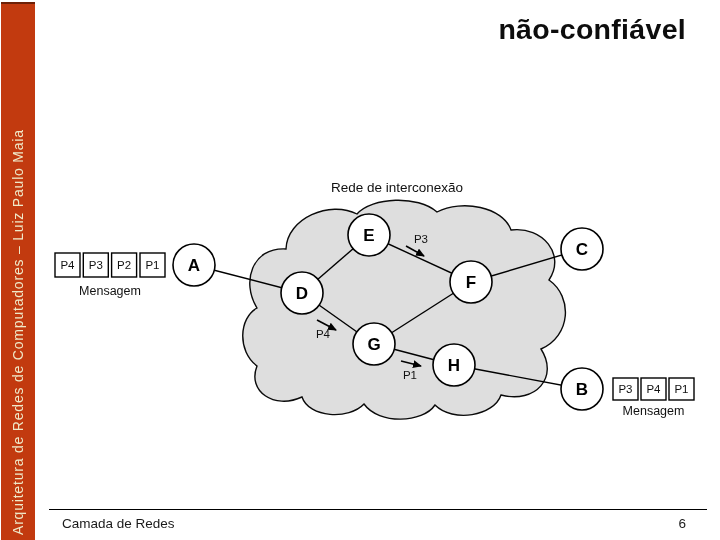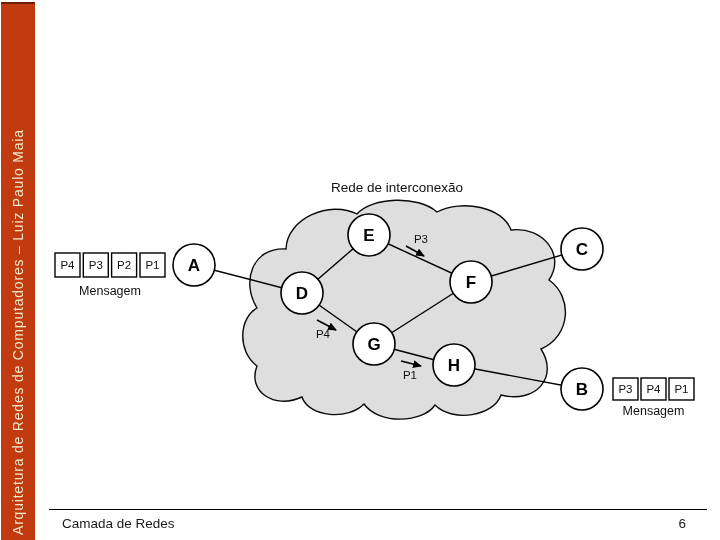--- a/index.html
+++ b/index.html
@@ -50,20 +50,21 @@
   .arrow-label { font-size:11.5px; fill:#111; text-anchor:middle; }
 </style>
 </head>
 <body>
 
 <div class="sidebar">
   <span class="sidebar-label">Arquitetura de Redes de Computadores – Luiz Paulo Maia</span>
 </div>
 
 <div class="title">
+  <div>não-confiável</div>
 </div>
 
 <svg class="diagram" width="720" height="540" viewBox="0 0 720 540">
   <defs>
     <marker id="ah" markerUnits="userSpaceOnUse" markerWidth="10" markerHeight="9" refX="8" refY="4" orient="auto">
       <path d="M0,0 L9,4 L0,8 Z" fill="#000"></path>
     </marker>
   </defs>
 
   <path class="cloud" d="M 257 308

